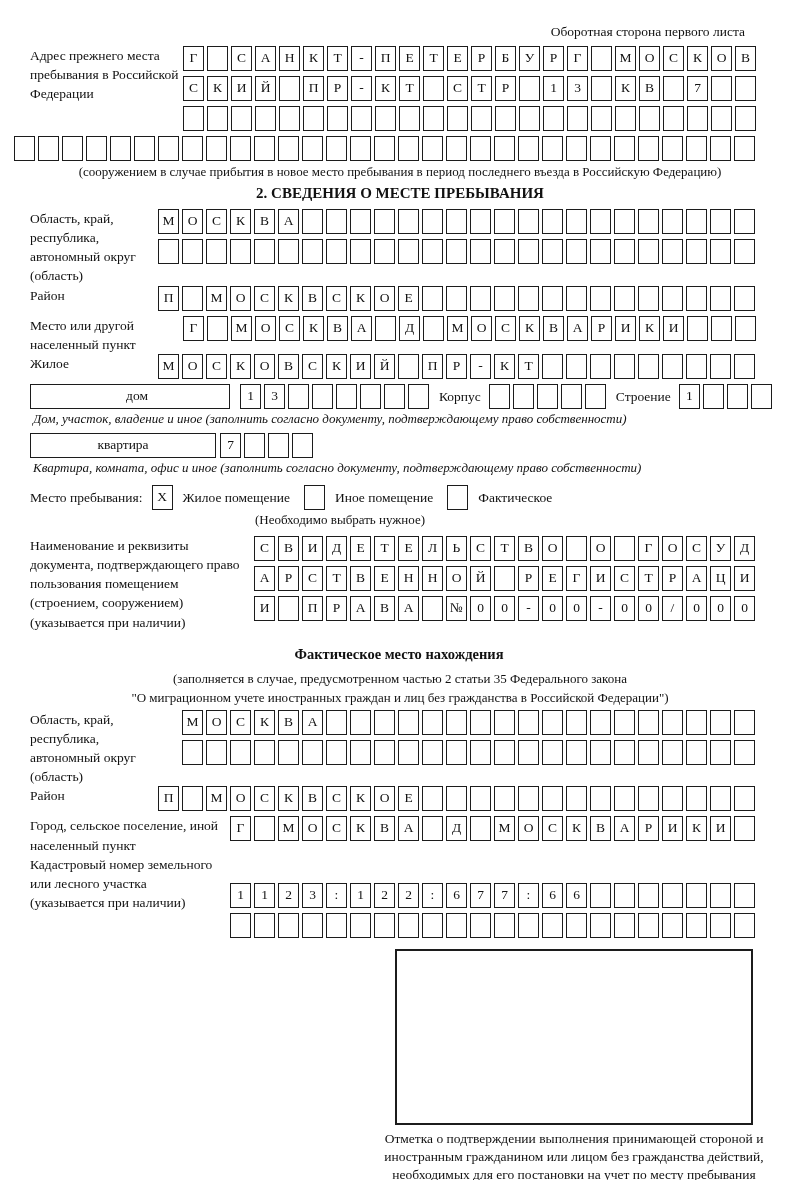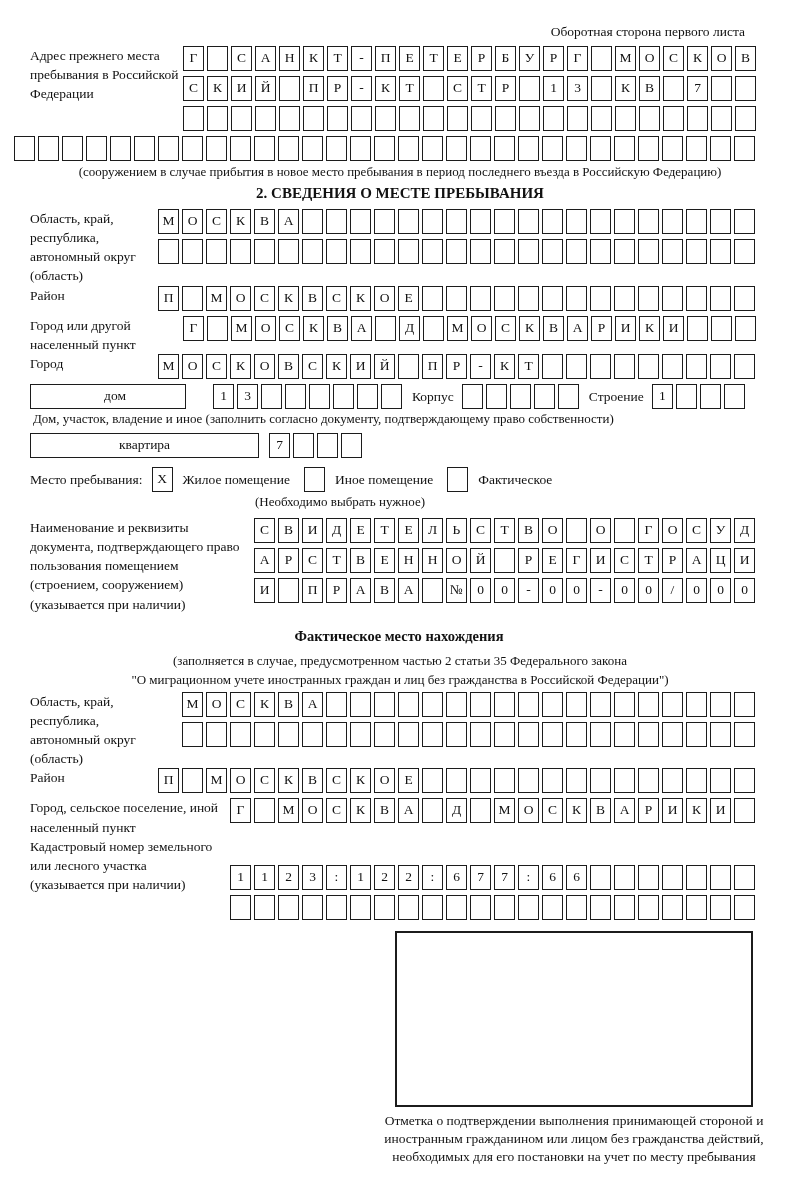--- a/index.html
+++ b/index.html
@@ -48,25 +48,25 @@
   .sec-title{
     text-align:center;font-weight:bold;font-size:15px;
     margin:5px 0 7px 0;
   }
   
   .hrow{display:flex;align-items:flex-start;margin:0 45px 2px 30px;}
   .widebox{
     box-sizing:border-box;height:25px;border:1.5px solid #1c1c1c;
     text-align:center;line-height:21px;flex:0 0 auto;
   }
-  .dombox{width:156px;margin-right:24px;padding-left:14px;}
-  .kvbox{width:229px;margin-right:7px;}
+  .dombox{width:200px;margin-right:7px;padding-left:14px;}
+  .kvbox{width:186px;margin-right:1px;}
   .inline-grid{white-space:nowrap;flex:0 0 auto;text-align:left;}
   .mini-lbl{line-height:25px;margin:0 5px 0 10px;flex:0 0 auto;}
-  .cap{margin:1px 45px 6px 33px;font-size:13px;}
+  .cap{margin:1px 45px 6px 33px;font-size:13px;font-style:italic;}
   
   .chkrow{display:flex;align-items:flex-start;margin:9px 45px 0 30px;}
   .chk{
     display:inline-block;box-sizing:border-box;width:21px;height:25px;
     border:1.5px solid #1c1c1c;text-align:center;line-height:21px;
     font-size:13.5px;flex:0 0 auto;
   }
   .chkrow .opt{line-height:25px;margin:0 14px 0 10px;}
   .chkrow .leadlbl{line-height:25px;margin-right:9px;}
   .chknote{text-align:center;font-size:13px;margin:2px 0 8px -120px;}
@@ -110,43 +110,44 @@
       <div class="grid"><span class="cell"></span><span class="cell"></span><span class="cell"></span><span class="cell"></span><span class="cell"></span><span class="cell"></span><span class="cell"></span><span class="cell"></span><span class="cell"></span><span class="cell"></span><span class="cell"></span><span class="cell"></span><span class="cell"></span><span class="cell"></span><span class="cell"></span><span class="cell"></span><span class="cell"></span><span class="cell"></span><span class="cell"></span><span class="cell"></span><span class="cell"></span><span class="cell"></span><span class="cell"></span><span class="cell"></span><span class="cell"></span></div>
     </div>
   </div>
 
   <div class="row">
     <div class="lbl">Район</div>
     <div class="grid"><span class="cell">П</span><span class="cell"></span><span class="cell">М</span><span class="cell">О</span><span class="cell">С</span><span class="cell">К</span><span class="cell">В</span><span class="cell">С</span><span class="cell">К</span><span class="cell">О</span><span class="cell">Е</span><span class="cell"></span><span class="cell"></span><span class="cell"></span><span class="cell"></span><span class="cell"></span><span class="cell"></span><span class="cell"></span><span class="cell"></span><span class="cell"></span><span class="cell"></span><span class="cell"></span><span class="cell"></span><span class="cell"></span><span class="cell"></span></div>
   </div>
 
   <div class="row">
-    <div class="lbl w150">Город или другой населенный пункт</div>
+    <div class="lbl w150">Место или другой населенный пункт</div>
     <div class="grid"><span class="cell">Г</span><span class="cell"></span><span class="cell">М</span><span class="cell">О</span><span class="cell">С</span><span class="cell">К</span><span class="cell">В</span><span class="cell">А</span><span class="cell"></span><span class="cell">Д</span><span class="cell"></span><span class="cell">М</span><span class="cell">О</span><span class="cell">С</span><span class="cell">К</span><span class="cell">В</span><span class="cell">А</span><span class="cell">Р</span><span class="cell">И</span><span class="cell">К</span><span class="cell">И</span><span class="cell"></span><span class="cell"></span><span class="cell"></span></div>
   </div>
 
   <div class="row">
-    <div class="lbl">Город</div>
+    <div class="lbl">Жилое</div>
     <div class="grid"><span class="cell">М</span><span class="cell">О</span><span class="cell">С</span><span class="cell">К</span><span class="cell">О</span><span class="cell">В</span><span class="cell">С</span><span class="cell">К</span><span class="cell">И</span><span class="cell">Й</span><span class="cell"></span><span class="cell">П</span><span class="cell">Р</span><span class="cell">-</span><span class="cell">К</span><span class="cell">Т</span><span class="cell"></span><span class="cell"></span><span class="cell"></span><span class="cell"></span><span class="cell"></span><span class="cell"></span><span class="cell"></span><span class="cell"></span><span class="cell"></span></div>
   </div>
 
   <div class="hrow">
     <div class="widebox dombox">дом</div>
     <div class="inline-grid"><span class="cell">1</span><span class="cell">3</span><span class="cell"></span><span class="cell"></span><span class="cell"></span><span class="cell"></span><span class="cell"></span><span class="cell"></span></div>
     <div class="mini-lbl">Корпус</div>
     <div class="inline-grid"><span class="cell"></span><span class="cell"></span><span class="cell"></span><span class="cell"></span><span class="cell"></span></div>
     <div class="mini-lbl">Строение</div>
     <div class="inline-grid"><span class="cell">1</span><span class="cell"></span><span class="cell"></span><span class="cell"></span></div>
   </div>
   <div class="cap">Дом, участок, владение и иное (заполнить согласно документу, подтверждающему право собственности)</div>
 
   <div class="hrow mt4">
     <div class="widebox kvbox">квартира</div>
     <div class="inline-grid"><span class="cell">7</span><span class="cell"></span><span class="cell"></span><span class="cell"></span></div>
   </div>
+  <div class="cap">Квартира, комната, офис и иное (заполнить согласно документу, подтверждающему право собственности)</div>
 
   <div class="chkrow">
     <div class="leadlbl">Место пребывания:</div>
     <span class="chk">X</span>
     <div class="opt">Жилое помещение</div>
     <span class="chk"></span>
     <div class="opt">Иное помещение</div>
     <span class="chk"></span>
     <div class="opt">Фактическое</div>
   </div>

